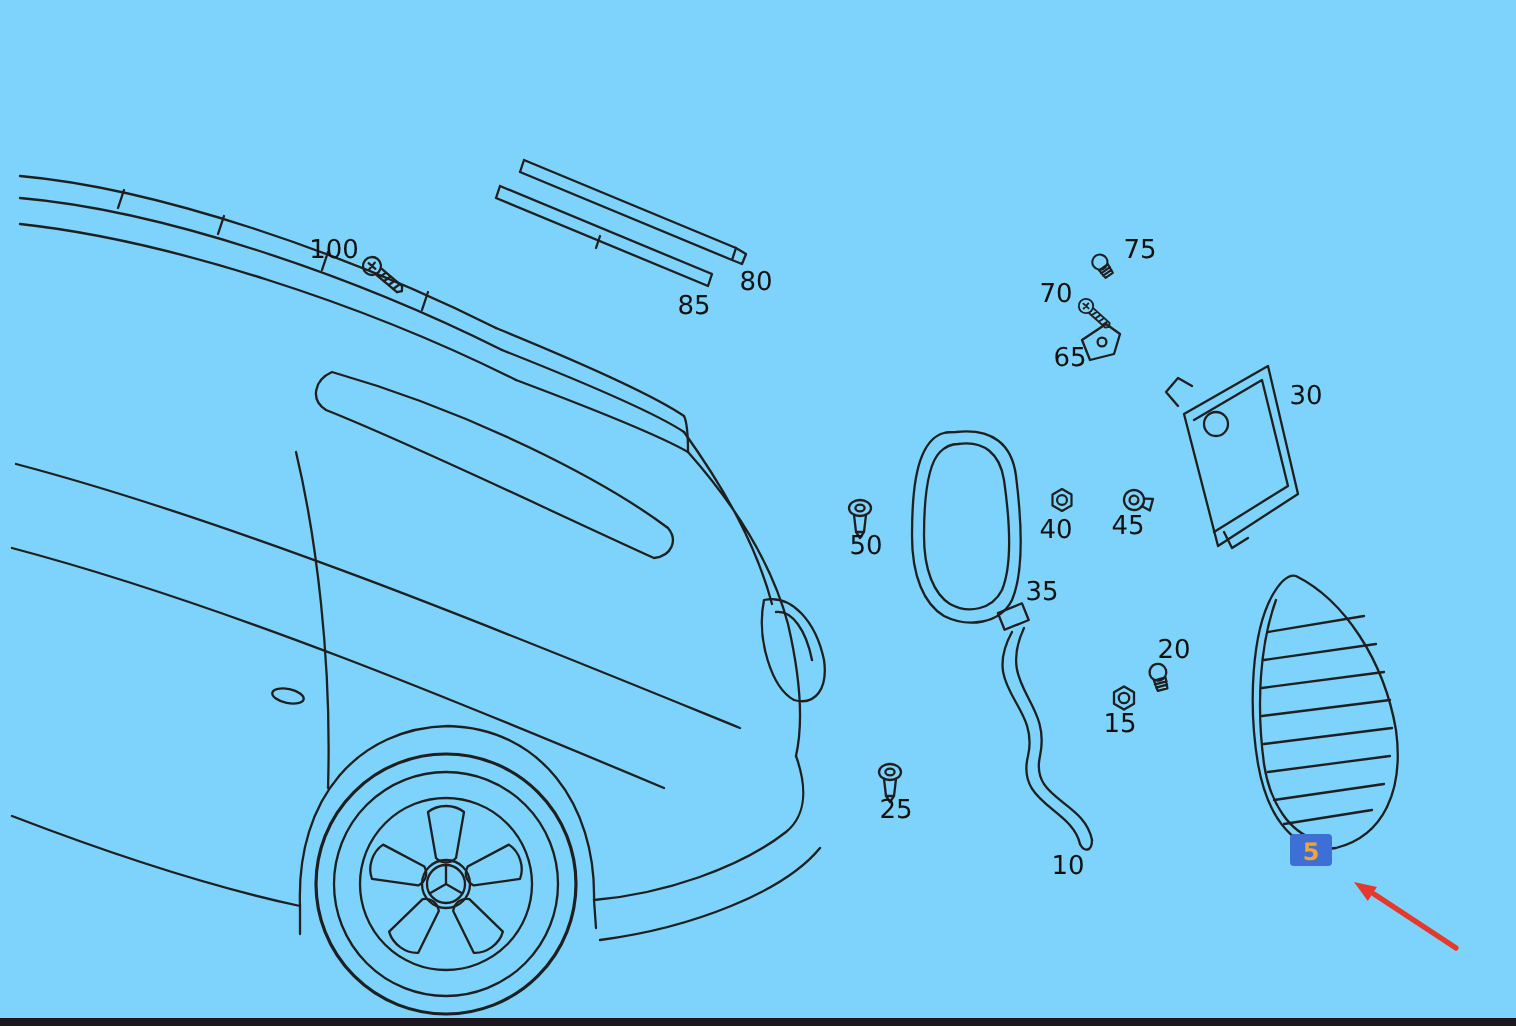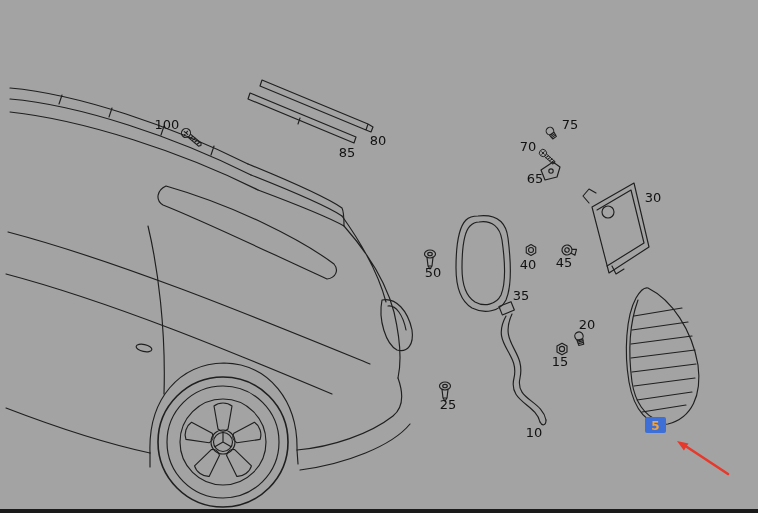--- a/index.html
+++ b/index.html
@@ -1,19 +1,19 @@
 <!DOCTYPE html>
 <html><head>
 <meta charset="utf-8">
 <style>
   html,body{margin:0;padding:0;background:#ffffff;}
   .stage{
     position:relative;
     width:758px;height:513px;
-    background:#a3a3a3;
+    background:#7dd3fc;
     overflow:hidden;
     font-family:"DejaVu Sans", sans-serif;
   }
   svg{position:absolute;inset:0;display:block;}
   .ln{stroke:#1f1f1f;fill:none;stroke-width:1.15;stroke-linecap:round;stroke-linejoin:round;}
   .ln2{stroke:#1f1f1f;fill:none;stroke-width:1.6;stroke-linecap:round;stroke-linejoin:round;}
   .lbl{font-family:"DejaVu Sans", sans-serif;font-size:13px;fill:#111;text-anchor:middle;}
   .hl-text{font-family:"DejaVu Sans", sans-serif;font-size:12px;font-weight:bold;text-anchor:middle;}
 </style>
 </head>

